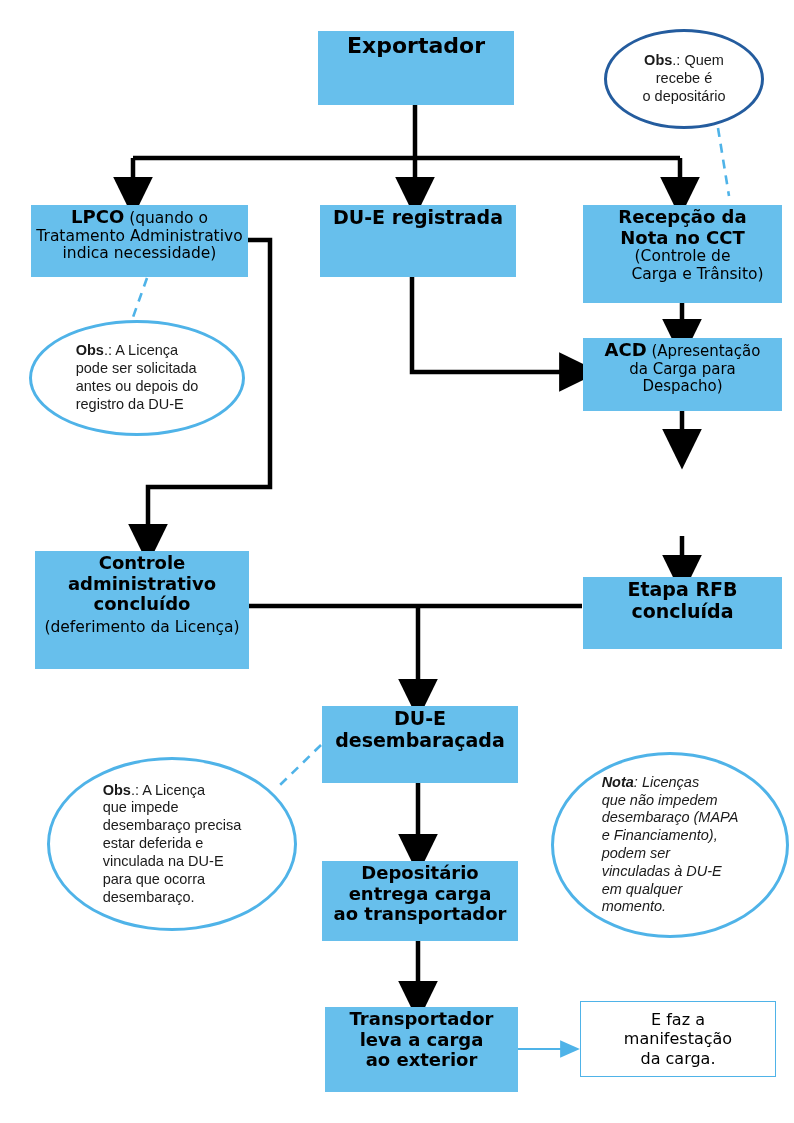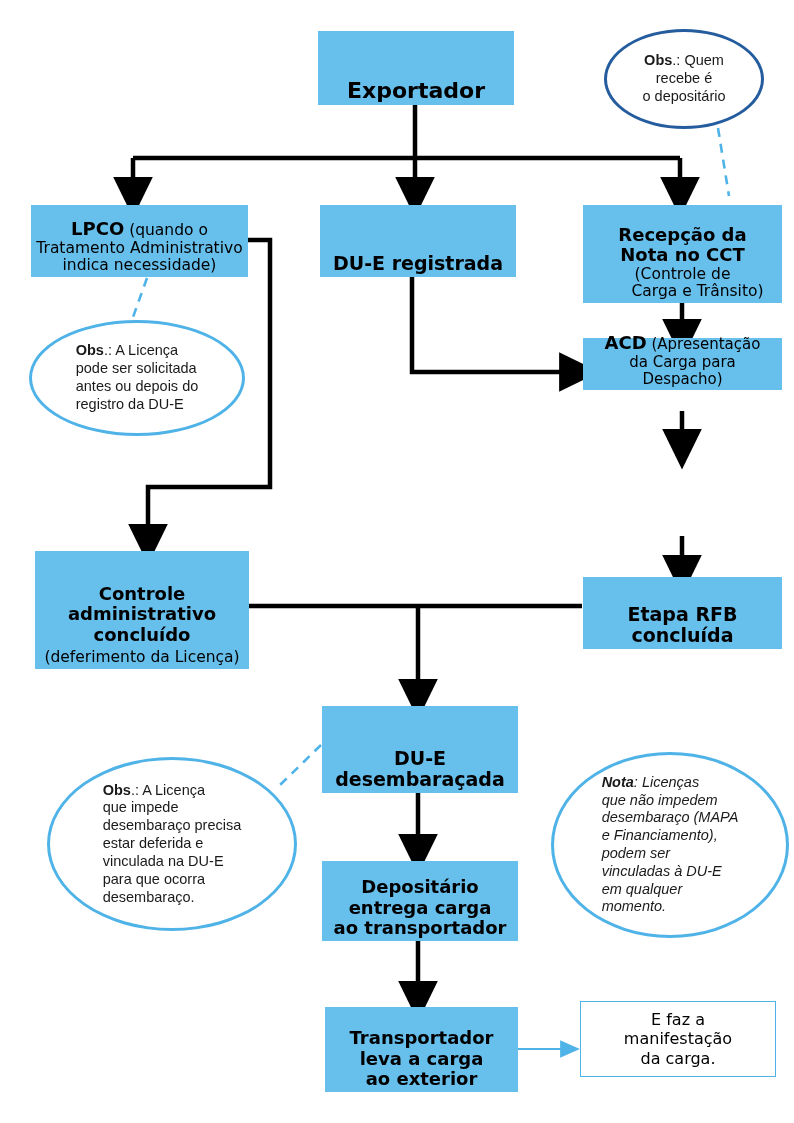--- a/index.html
+++ b/index.html
@@ -25,21 +25,21 @@
     height: 1123px;
     pointer-events: none;
   }
   .node {
     position: absolute;
     background: #67BFEC;
     box-sizing: border-box;
     display: flex;
     flex-direction: column;
     align-items: center;
-    justify-content: flex-end;
+    justify-content: flex-start;
     text-align: center;
     color: #000000;
     line-height: 1.14;
     padding: 2px 4px;
   }
   .node .ttl {
     font-weight: bold;
   }
   .node .sub {
     font-weight: normal;
@@ -162,39 +162,39 @@
     <span class="sub" style="font-size:15.5px;margin-left:30px;">Carga e Trânsito)</span>
   </div>
 
   <div class="ellipse" style="left:29px; top:320px; width:216px; height:116px; font-size:14.5px; text-align:left;">
     <span class="etext" style="padding:0 22px;"><b>Obs</b><span style="white-space:pre-line;">.: A Licença
 pode ser solicitada
 antes ou depois do
 registro da DU-E</span></span>
   </div>
 
-  <div class="node" style="left:583px; top:338px; width:199px; height:52px; font-size:15px;">
+  <div class="node" style="left:583px; top:338px; width:199px; height:73px; font-size:15px;">
     <span class="inlinewrap"><b class="ttl" style="font-size:18px;">ACD</b><span class="sub"> (Apresentação</span></span>
     <span class="sub">da Carga para Despacho)</span>
   </div>
 
 
   <div class="node" style="left:35px; top:551px; width:214px; height:118px; font-size:18px;">
     <span class="ttl">Controle</span>
     <span class="ttl">administrativo</span>
     <span class="ttl">concluído</span>
     <span class="sub" style="font-size:15.5px; margin-top:4px;">(deferimento da Licença)</span>
   </div>
 
   <div class="node" style="left:583px; top:577px; width:199px; height:72px; font-size:19px;">
     <span class="ttl">Etapa RFB</span>
     <span class="ttl">concluída</span>
   </div>
 
-  <div class="node" style="left:322px; top:706px; width:196px; height:87px; font-size:19px;">
+  <div class="node" style="left:322px; top:706px; width:196px; height:77px; font-size:19px;">
     <span class="ttl">DU-E</span>
     <span class="ttl">desembaraçada</span>
   </div>
 
   <div class="ellipse" style="left:47px; top:757px; width:250px; height:174px; font-size:14.5px; text-align:left;">
     <span class="etext" style="padding:0 26px;"><b>Obs</b><span style="white-space:pre-line;">.: A Licença
 que impede
 desembaraço precisa
 estar deferida e
 vinculada na DU-E

